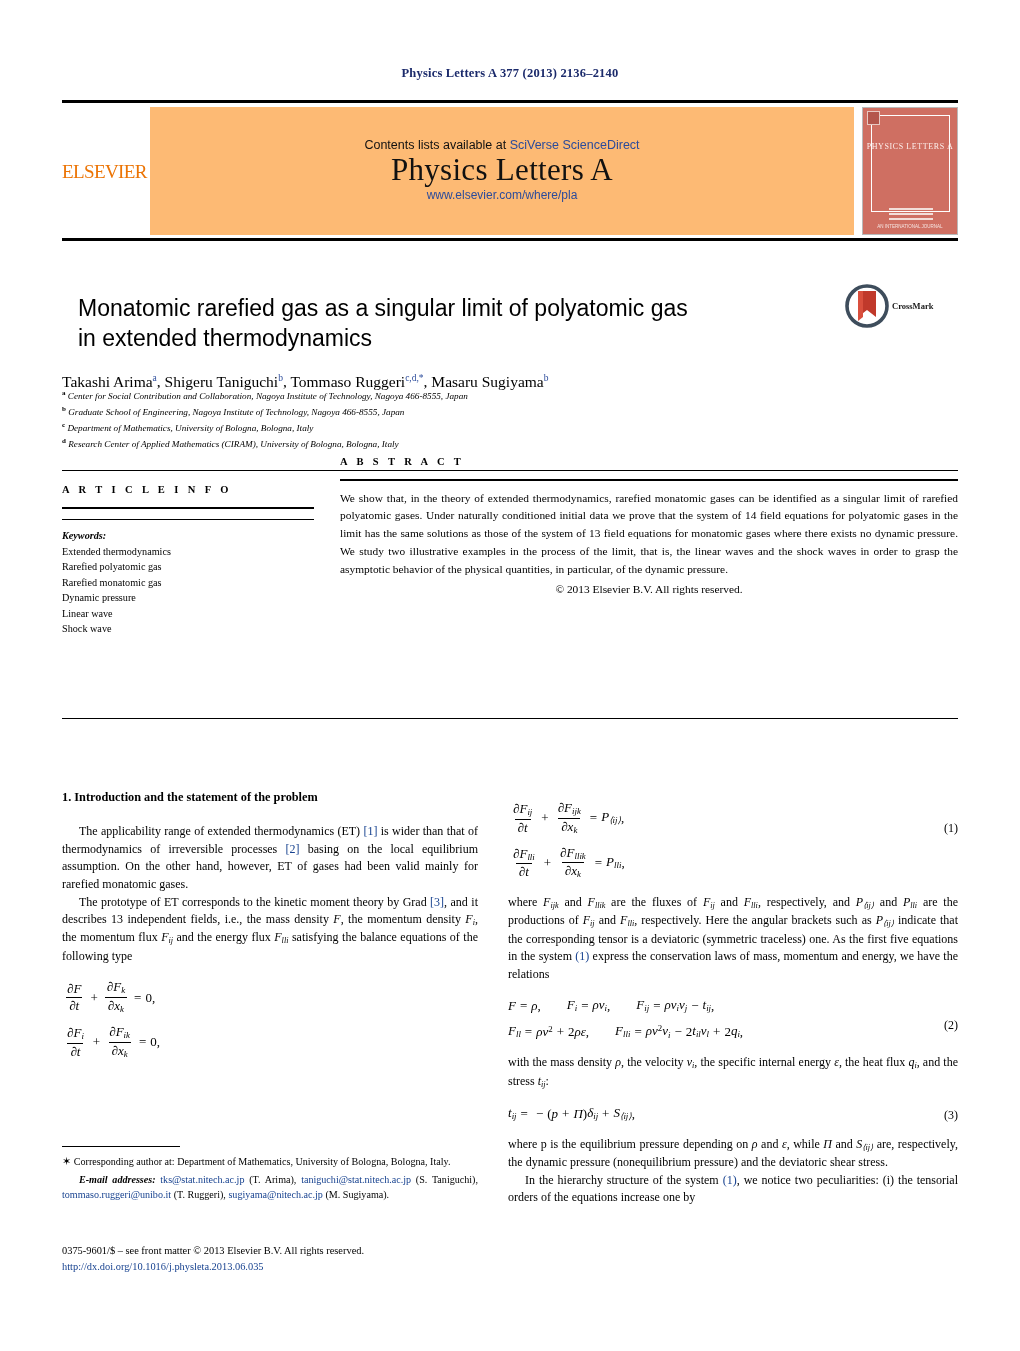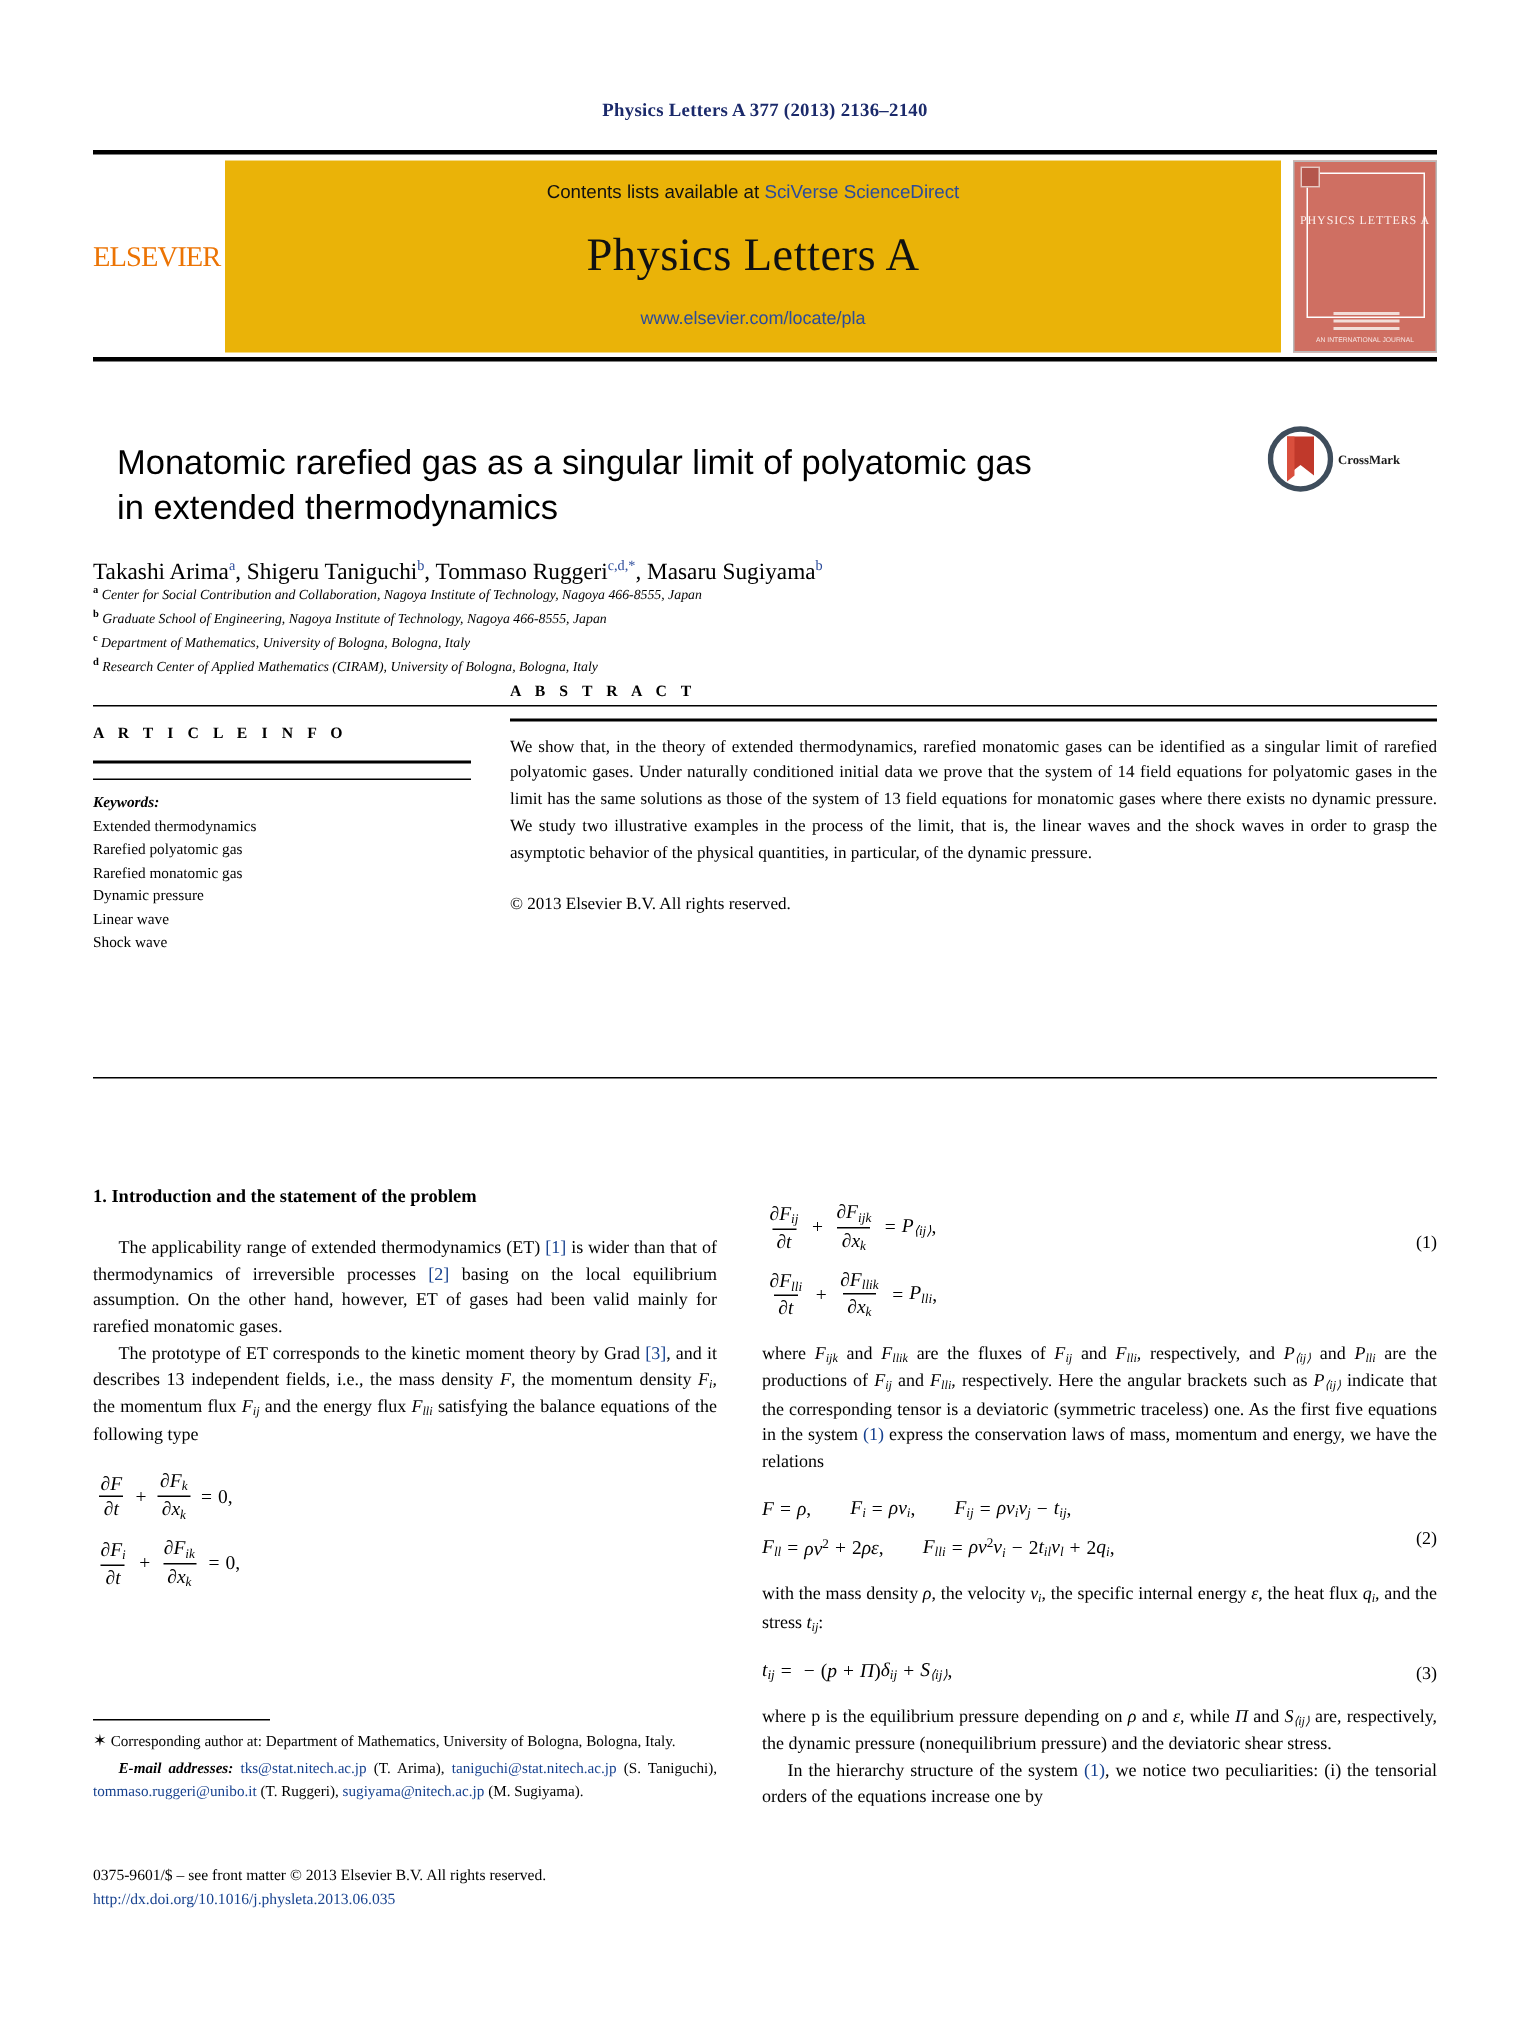--- a/index.html
+++ b/index.html
@@ -74,26 +74,26 @@
     font-size: 19px;
     letter-spacing: -0.6px;
     color: #ec7404;
     line-height: 1;
     margin-top: 1px;
     width: 78px;
     text-align: center;
   }
   .mast-center {
     flex: 1 1 auto;
-    background: #eab308;
+    background: #fdba74;
     margin: 0 8px 0 10px;
     display: flex;
     flex-direction: column;
     align-items: center;
-    justify-content: space-between;
+    justify-content: center;
     padding: 14px 0 16px 0;
     box-sizing: border-box;
   }
   .contents-line {
     font-family: "Liberation Sans", sans-serif;
     font-size: 12.5px;
     color: #111;
   }
   .contents-line .sd-link {
     color: #2b4b9b;
@@ -263,22 +263,22 @@
   }
   .abstract-text {
     margin-top: 9px;
     font-family: "Liberation Serif", serif;
     font-size: 11.4px;
     line-height: 1.57;
     text-align: justify;
     color: #000;
   }
   .copyright-line {
-    margin-top: 18px;
-    text-align: left;
+    margin-top: 4px;
+    text-align: center;
     font-family: "Liberation Serif", serif;
     font-size: 11.4px;
   }
 
   
   .col-left {
     position: absolute;
     left: 62px; top: 790px;
     width: 416px;
   }
@@ -397,21 +397,21 @@
           </g>
         </svg>
         <div class="elsevier-word">ELSEVIER</div>
       </div>
 
       <div class="mast-center">
         <div class="contents-line">
           <span>Contents lists available at </span><span class="sd-link">SciVerse ScienceDirect</span>
         </div>
         <div class="journal-title">Physics Letters A</div>
-        <div class="journal-url">www.elsevier.com/locate/pla</div>
+        <div class="journal-url">www.elsevier.com/where/pla</div>
       </div>
 
       <div class="cover-thumb">
         <div class="cover-inner-frame"></div>
         <div class="cover-els-mark"></div>
         <div class="cover-title">PHYSICS LETTERS A</div>
         <div class="cover-band b1"></div>
         <div class="cover-band b2"></div>
         <div class="cover-band b3"></div>
         <div class="cover-foot">AN INTERNATIONAL JOURNAL</div>

